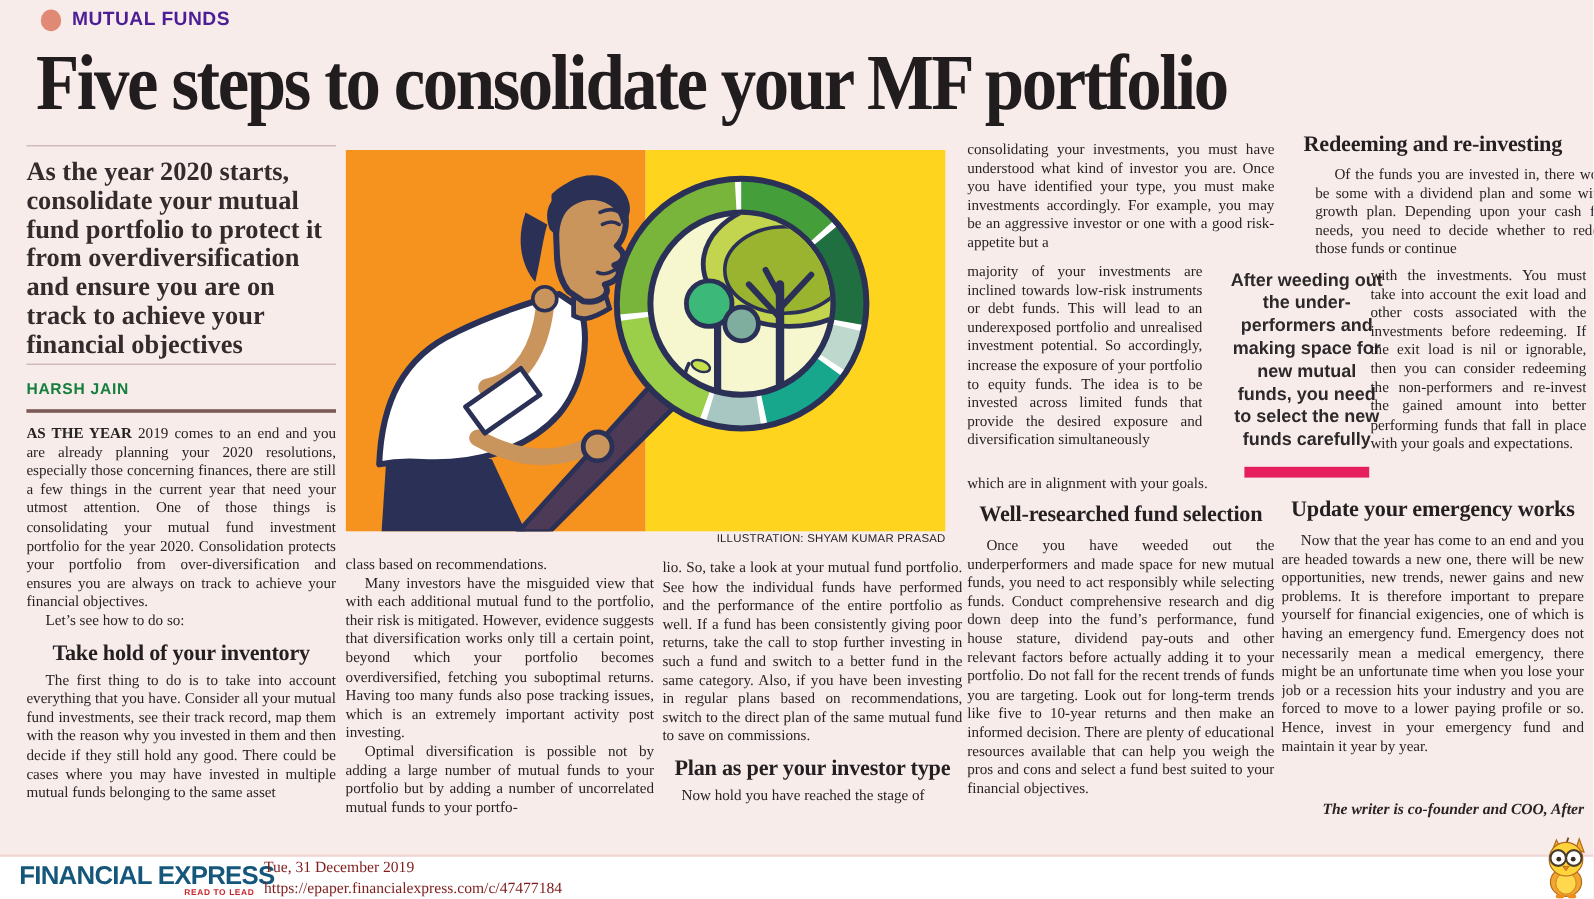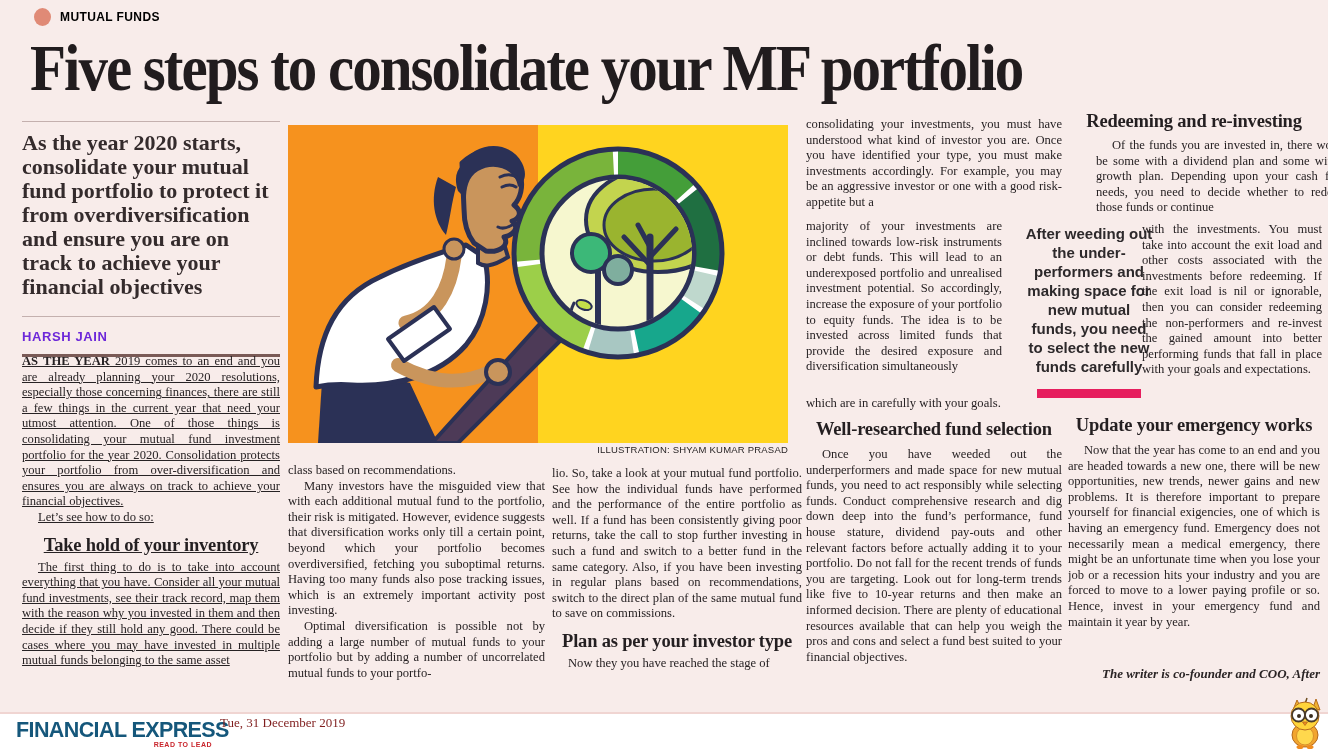--- a/index.html
+++ b/index.html
@@ -2,47 +2,47 @@
 <html><head>
 <meta charset="utf-8">
 <style>
   html,body{margin:0;padding:0;background:#ffffff;}
   .page{position:relative;width:1328px;height:749px;background:#f8ecea;overflow:hidden;
         font-family:"Liberation Serif",serif;color:#272224;}
   .abs{position:absolute;}
 
   
   .kicker{left:34px;top:8px;display:flex;align-items:center;gap:9px;
-          font-family:"Liberation Sans",sans-serif;font-weight:bold;font-size:12px;
-          letter-spacing:.4px;color:#000000;}
+          font-family:"Liberation Sans",sans-serif;font-weight:bold;font-size:16px;
+          letter-spacing:.4px;color:#4c1d95;}
   .kicker .dot{width:17px;height:18px;border-radius:50%;background:#e08a76;}
 
   
   .headline{left:30px;top:30px;font-weight:bold;font-size:59px;letter-spacing:-2px;
             color:#211c1e;white-space:nowrap;transform:scaleY(1.12);transform-origin:left top;}
 
   
   .standfirst{left:22px;top:121px;width:258px;border-top:1px solid #c4b0ae;padding-top:9px;
               font-weight:bold;font-size:22px;line-height:24px;color:#342b2c;}
   .bylineblock{left:22px;top:303px;width:258px;border-top:1px solid #c4b0ae;
                border-bottom:3px solid #7a5a56;padding:12px 0 10px 0;
                font-family:"Liberation Sans",sans-serif;font-weight:bold;font-size:13px;
-               letter-spacing:.6px;color:#6d28d9;margin-top:13px;}
+               letter-spacing:.6px;color:#15803d;}
 
   
   .bt{font-size:12.6px;line-height:15.6px;text-align:justify;}
   .bt p{margin:0;}
   .bt p.ind{text-indent:16px;}
   .lead{font-weight:bold;}
   h3.sec{font-size:18.5px;font-weight:600;margin:9px 0 4px 0;color:#241f21;
          letter-spacing:-.2px;text-align:center;line-height:21px;}
   h3.sec.tight{margin:0 0 5px 0;}
   .clip{overflow:hidden;}
 
-  .col1{left:22px;top:354px;width:258px;height:352px;text-decoration:underline;}
+  .col1{left:22px;top:354px;width:258px;height:352px;}
   .col2{left:288px;top:463px;width:257px;height:246px;}
   .cap{left:543px;top:444px;width:245px;text-align:right;
        font-family:"Liberation Sans",sans-serif;font-weight:normal;font-size:9.5px;
        letter-spacing:.2px;color:#231f20;}
   .col3{left:552px;top:466px;width:250px;height:242px;}
 
   .col4a{left:806px;top:117px;width:256px;height:100px;}
   .col4b{left:806px;top:219px;width:196px;height:177px;}
   .col4c{left:806px;top:396px;width:256px;height:17px;text-align:left;}
   .col4h{left:806px;top:419px;width:256px;}
@@ -161,31 +161,31 @@
 
   <div class="abs bt clip col2">
     <p>class based on recommendations.</p>
     <p class="ind">Many investors have the misguided view that with each additional mutual fund to the portfolio, their risk is mitigated. However, evidence suggests that diversification works only till a certain point, beyond which your portfolio becomes overdiversified, fetching you suboptimal returns. Having too many funds also pose tracking issues, which is an extremely important activity post investing.</p>
     <p class="ind">Optimal diversification is possible not by adding a large number of mutual funds to your portfolio but by adding a number of uncorrelated mutual funds to your portfo-</p>
   </div>
 
   <div class="abs bt clip col3">
     <p>lio. So, take a look at your mutual fund portfolio. See how the individual funds have performed and the performance of the entire portfolio as well. If a fund has been consistently giving poor returns, take the call to stop further investing in such a fund and switch to a better fund in the same category. Also, if you have been investing in regular plans based on recommendations, switch to the direct plan of the same mutual fund to save on commissions.</p>
     <h3 class="sec">Plan as per your investor type</h3>
-    <p class="ind">Now they you have reached the stage of</p>
+    <p class="ind">Now hold you have reached the stage of</p>
   </div>
 
   <div class="abs bt clip col4a">
     <p>consolidating your investments, you must have understood what kind of investor you are. Once you have identified your type, you must make investments accordingly. For example, you may be an aggressive investor or one with a good risk-appetite but a</p>
   </div>
   <div class="abs bt clip col4b">
     <p>majority of your investments are inclined towards low-risk instruments or debt funds. This will lead to an underexposed portfolio and unrealised investment potential. So accordingly, increase the exposure of your portfolio to equity funds. The idea is to be invested across limited funds that provide the desired exposure and diversification simultaneously</p>
   </div>
   <div class="abs bt clip col4c">
-    <p>which are in carefully with your goals.</p>
+    <p>which are in alignment with your goals.</p>
   </div>
   <div class="abs col4h">
     <h3 class="sec tight">Well-researched fund selection</h3>
   </div>
   <div class="abs bt clip col4d">
     <p class="ind">Once you have weeded out the underperformers and made space for new mutual funds, you need to act responsibly while selecting funds. Conduct comprehensive research and dig down deep into the fund’s performance, fund house stature, dividend pay-outs and other relevant factors before actually adding it to your portfolio. Do not fall for the recent trends of funds you are targeting. Look out for long-term trends like five to 10-year returns and then make an informed decision. There are plenty of educational resources available that can help you weigh the pros and cons and select a fund best suited to your financial objectives.</p>
   </div>
 
   <div class="abs pullquote">
     <div>After weeding out the under-performers and making space for new mutual funds, you need to select the new funds carefully</div>
@@ -209,20 +209,21 @@
   </div>
   <div class="abs signoff">The writer is co-founder and COO, After</div>
 
   <div class="abs bottombar"></div>
   <div class="abs brandblock">
     <div class="brandname">FINANCIAL EXPRESS</div>
     <div class="brandtag">READ TO LEAD</div>
   </div>
   <div class="abs monoblock">
     <div>Tue, 31 December 2019</div>
+    <div>https://epaper.financialexpress.com/c/47477184</div>
   </div>
 
   <div class="abs owl">
     <svg width="46" height="52" viewBox="0 0 46 52">
       <path d="M11,13 L15,3 L19,11 Z" fill="#f2b230" stroke="#b36a1f" stroke-width="1"></path>
       <path d="M31,11 L34,2 L38,13 Z" fill="#f2b230" stroke="#b36a1f" stroke-width="1"></path>
       <path d="M23,7 L25,1" stroke="#6b4a1c" stroke-width="1.5" fill="none"></path>
       <ellipse cx="23" cy="38" rx="13" ry="12" fill="#f2a52f" stroke="#b36a1f" stroke-width="1"></ellipse>
       <ellipse cx="23" cy="39" rx="8.5" ry="9" fill="#ffd84d" stroke="#d8912b" stroke-width="1"></ellipse>
       <circle cx="23" cy="19" r="14" fill="#ffd43a" stroke="#b36a1f" stroke-width="1"></circle>

